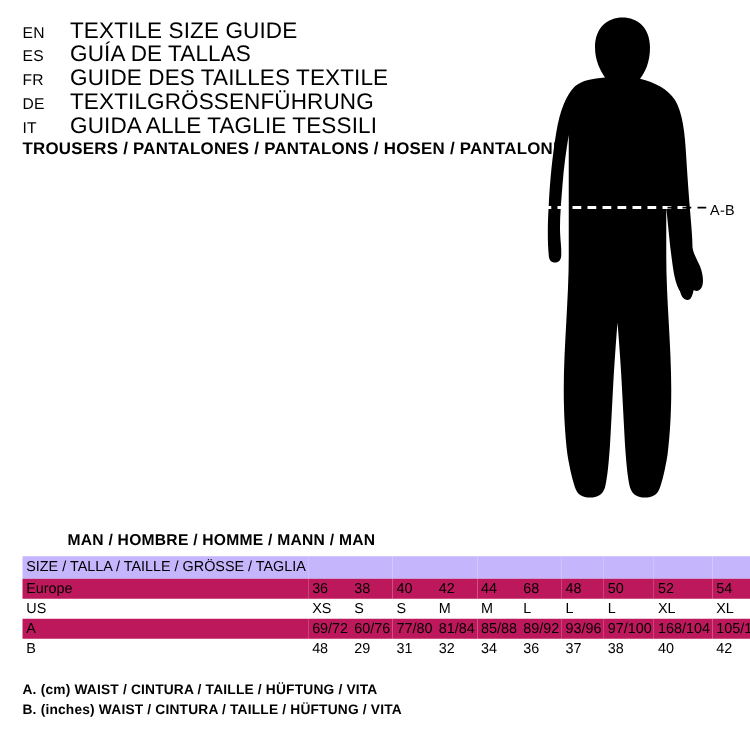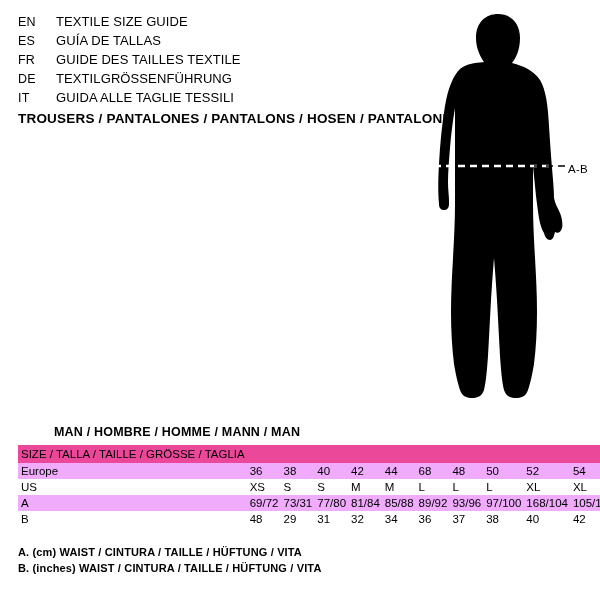--- a/index.html
+++ b/index.html
@@ -31,21 +31,21 @@
     display: flex;
     align-items: baseline;
     height: 19px;
   }
   .lang-code {
     width: 38px;
     font-size: 12.5px;
     letter-spacing: 0.2px;
   }
   .lang-text {
-    font-size: 13px;
+    font-size: 18px;
     letter-spacing: 0.1px;
   }
 
   .section-title {
     position: absolute;
     top: 111px;
     left: 18px;
     font-size: 13.5px;
     font-weight: bold;
     letter-spacing: 0.2px;
@@ -90,27 +90,27 @@
     font-size: 11.5px;
   }
   table.size-table td,
   table.size-table th {
     text-align: left;
     padding: 2px 2px 2px 3px;
     font-weight: normal;
     white-space: nowrap;
   }
   table.size-table tr.header-row td {
-    background: #ec4899;
+    background: #c4b5fd;
     font-weight: normal;
     padding-top: 3px;
     padding-bottom: 3px;
   }
   table.size-table tr.shade td {
-    background: #f0abfc;
+    background: #be185d;
   }
   table.size-table td.label-col {
     width: 86px;
   }
   table.size-table td.val {
     width: 53px;
   }
 
   .footnotes {
     position: absolute;
@@ -254,21 +254,21 @@
           <td class="val">L</td>
           <td class="val">L</td>
           <td class="val">L</td>
           <td class="val">XL</td>
           <td class="val">XL</td>
 
         </tr>
         <tr class="shade">
           <td class="label-col">A</td>
           <td class="val">69/72</td>
-          <td class="val">73/31</td>
+          <td class="val">60/76</td>
           <td class="val">77/80</td>
           <td class="val">81/84</td>
           <td class="val">85/88</td>
           <td class="val">89/92</td>
           <td class="val">93/96</td>
           <td class="val">97/100</td>
           <td class="val">168/104</td>
           <td class="val">105/108</td>
 
         </tr>

